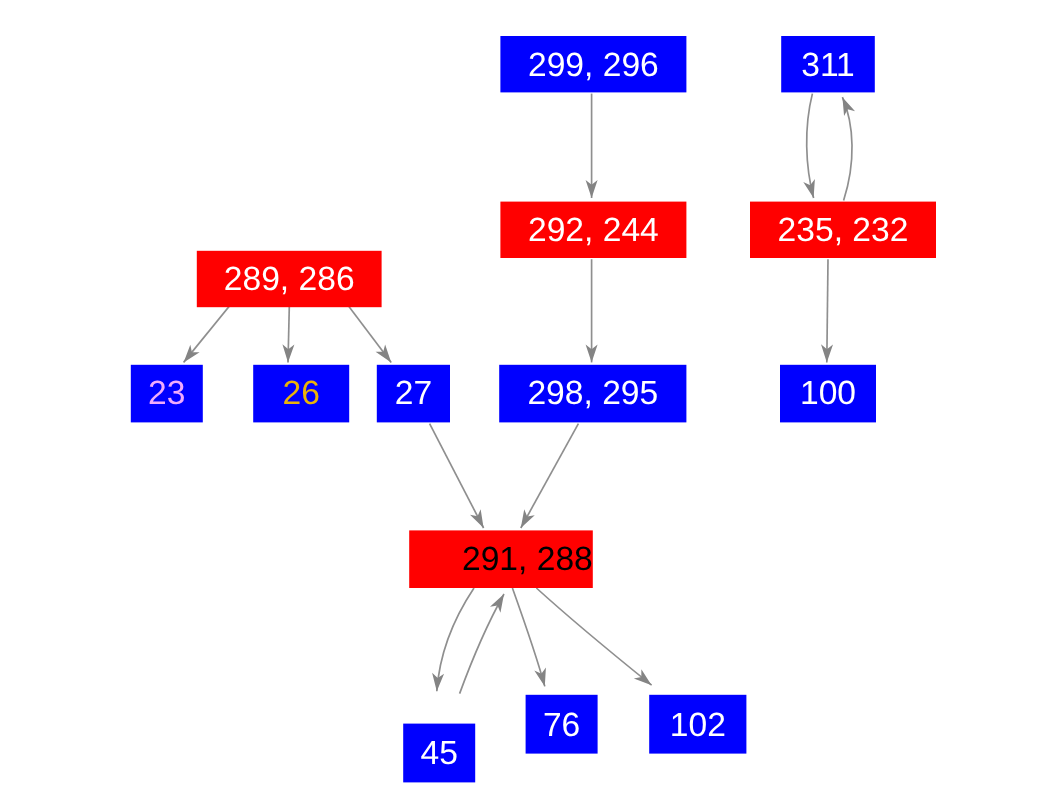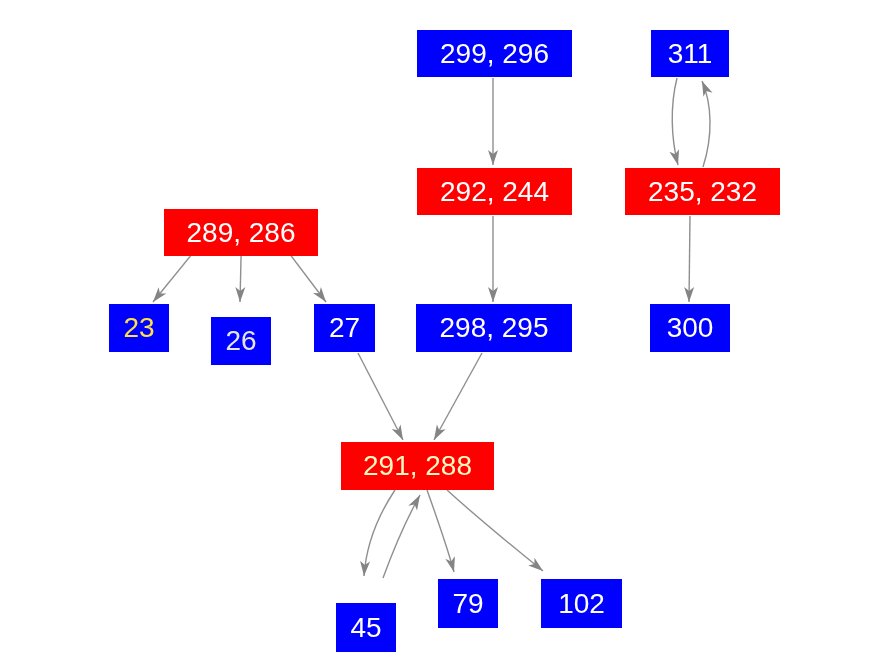--- a/index.html
+++ b/index.html
@@ -77,41 +77,41 @@
       </div>
       <div class="node red" style="left: 164px; top: 168px; width: 154px; height: 47px; background: rgb(255, 0, 0); color: rgb(255, 255, 255); margin-top: 41px;">
         <span>289, 286</span>
       </div>
       <div class="node red" style="left: 417px; top: 168px; width: 155px; height: 47px; background: rgb(255, 0, 0); color: rgb(255, 255, 255);">
         <span>292, 244</span>
       </div>
       <div class="node red" style="left: 613px; top: 168px; width: 155px; height: 47px; background: rgb(255, 0, 0); color: rgb(255, 255, 255); margin-left: 12px;">
         <span>235, 232</span>
       </div>
-      <div class="node blue" style="left: 109px; top: 304px; width: 60px; height: 48px; background: rgb(0, 0, 255); color: #fde047; text-align: center;">
+      <div class="node blue" style="left: 109px; top: 304px; width: 60px; height: 48px; background: rgb(0, 0, 255); color: #f0abfc; text-align: center;">
         <span>23</span>
       </div>
-      <div class="node blue" style="left: 211px; top: 304px; width: 60px; height: 48px; background: rgb(0, 0, 255); color: #e5e5e5; margin-top: 13px;">
+      <div class="node blue" style="left: 211px; top: 304px; width: 80px; height: 48px; background: rgb(0, 0, 255); color: #eab308;">
         <span>26</span>
       </div>
       <div class="node blue" style="left: 314px; top: 304px; width: 61px; height: 48px; background: rgb(0, 0, 255); color: rgb(255, 255, 255);">
         <span>27</span>
       </div>
       <div class="node blue" style="left: 416px; top: 304px; width: 156px; height: 48px; background: rgb(0, 0, 255); color: rgb(255, 255, 255); justify-content: center;">
         <span>298, 295</span>
       </div>
       <div class="node blue" style="left: 650px; top: 304px; width: 80px; height: 48px; background: rgb(0, 0, 255); color: rgb(255, 255, 255);">
-        <span>300</span>
+        <span>100</span>
       </div>
-      <div class="node red" style="left: 341px; top: 442px; width: 153px; height: 48px; background: rgb(255, 0, 0); color: #fef9c3;">
+      <div class="node red" style="left: 341px; top: 442px; width: 153px; height: 48px; background: rgb(255, 0, 0); color: #000000; justify-content: flex-end;">
         <span>291, 288</span>
       </div>
       <div class="node blue" style="left: 336px; top: 579px; width: 60px; height: 49px; background: rgb(0, 0, 255); color: rgb(255, 255, 255); margin-top: 24px;">
         <span>45</span>
       </div>
       <div class="node blue" style="left: 438px; top: 579px; width: 60px; height: 49px; background: rgb(0, 0, 255); color: rgb(255, 255, 255);">
-        <span>79</span>
+        <span>76</span>
       </div>
       <div class="node blue" style="left: 541px; top: 579px; width: 81px; height: 49px; background: rgb(0, 0, 255); color: rgb(255, 255, 255);">
         <span>102</span>
       </div>
     </div>
 </div>
 
 </body></html>

